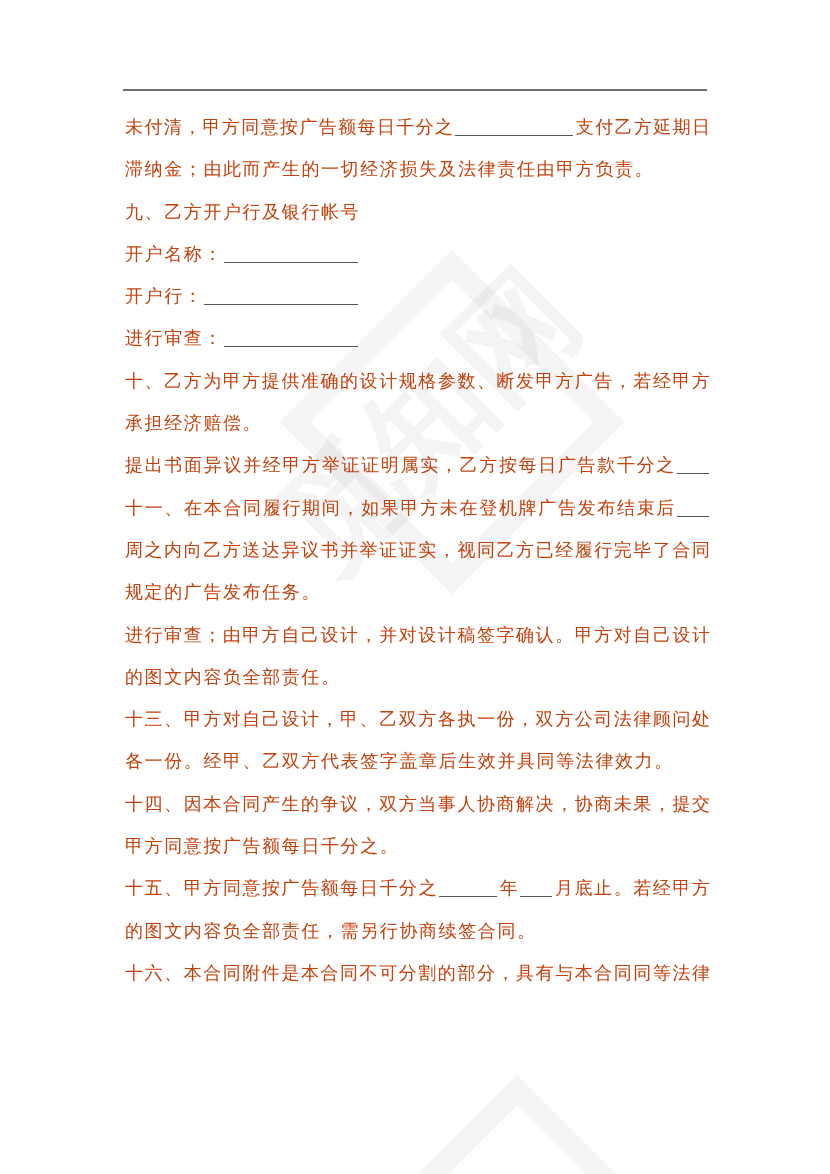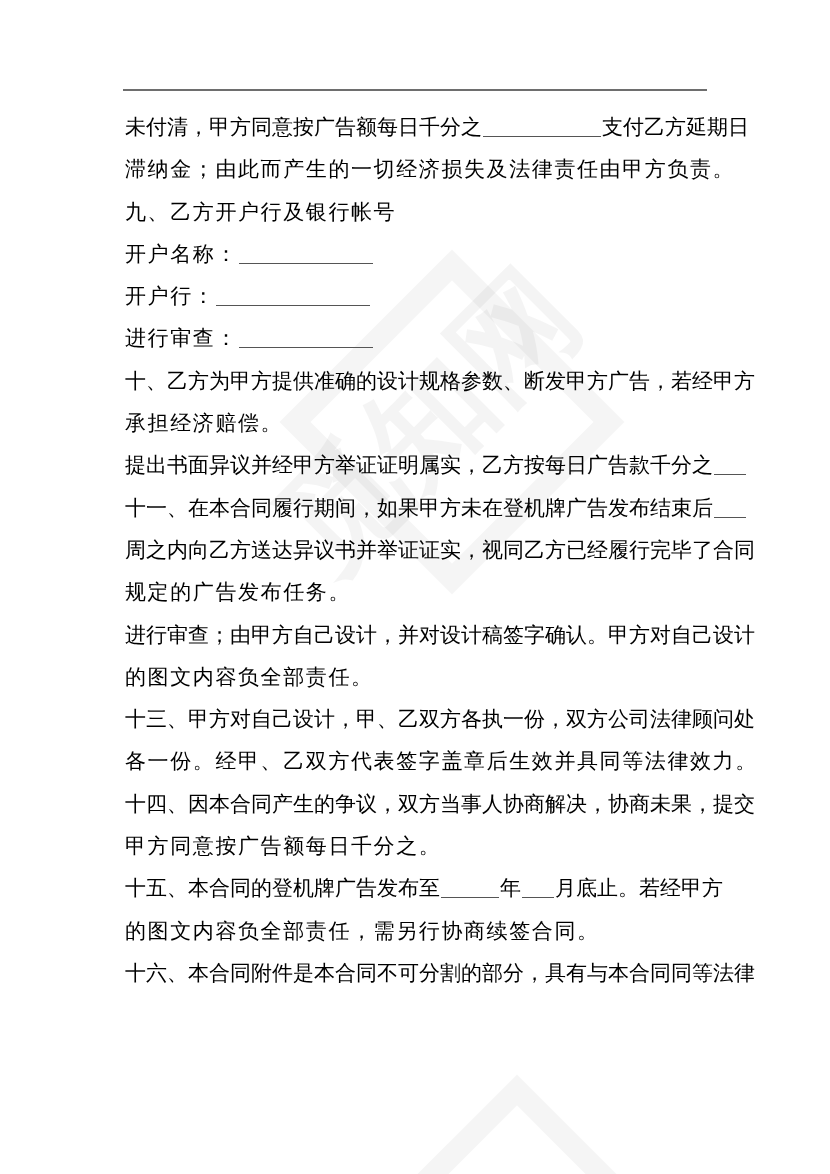--- a/index.html
+++ b/index.html
@@ -32,24 +32,24 @@
     }
     .content {
       position: absolute;
       left: 125px;
       top: 106px;
       width: 585px;
     }
     .line {
       height: 42.3px;
       line-height: 42.3px;
-      font-size: 21px;
+      font-size: 18px;
       letter-spacing: 1.6px;
       white-space: nowrap;
-      color: #000000;
+      color: #c2410c;
     }
     .line.justify {
       text-align: justify;
       text-align-last: justify;
       letter-spacing: 0;
     }
     .blank {
       display: inline-block;
       border-bottom: 1px solid #555555;
       height: 18px;
@@ -134,21 +134,21 @@
     <div class="line">
       <span>各一份。经甲、乙双方代表签字盖章后生效并具同等法律效力。</span>
     </div>
     <div class="line justify">
       <span>十四、因本合同产生的争议，双方当事人协商解决，协商未果，提交</span>
     </div>
     <div class="line">
       <span>甲方同意按广告额每日千分之。</span>
     </div>
     <div class="line justify">
-      <span>十五、本合同的登机牌广告发布至</span><span class="blank" style="width:58px;"></span><span>年</span><span class="blank" style="width:32px;"></span><span>月底止。若经甲方</span>
+      <span>十五、甲方同意按广告额每日千分之</span><span class="blank" style="width:58px;"></span><span>年</span><span class="blank" style="width:32px;"></span><span>月底止。若经甲方</span>
     </div>
     <div class="line">
       <span>的图文内容负全部责任，需另行协商续签合同。</span>
     </div>
     <div class="line justify">
       <span>十六、本合同附件是本合同不可分割的部分，具有与本合同同等法律</span>
     </div>
 
   </div>
 </div>

